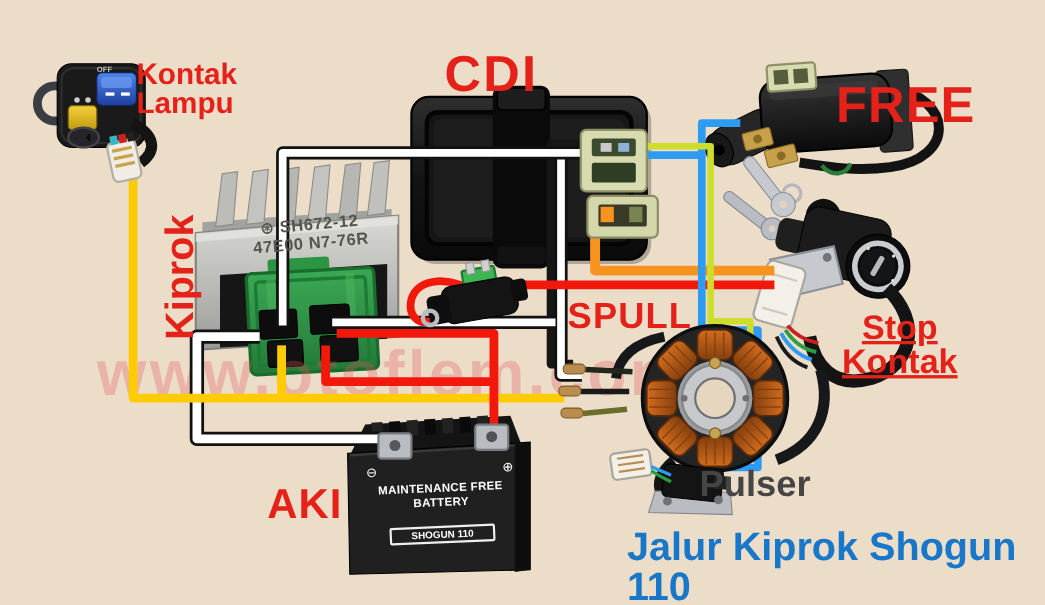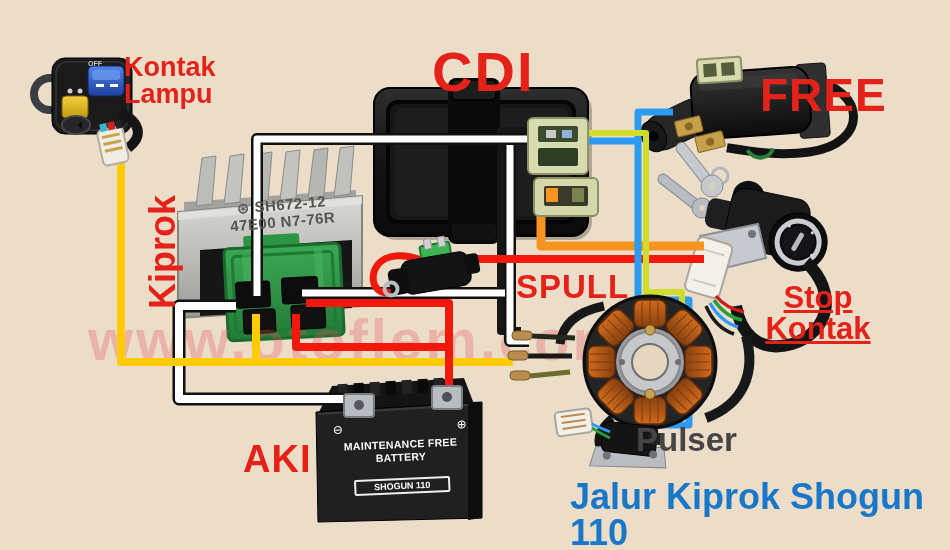--- a/index.html
+++ b/index.html
@@ -365,21 +365,21 @@
       </g>
       <path d="M592,424 C600,428 606,430 610,432" stroke="#2e9bf2" stroke-width="3" fill="none"></path>
       <path d="M592,428 C600,433 606,436 610,438" stroke="#2a9e3f" stroke-width="3" fill="none"></path>
     </g>
   </svg>
 
   <span class="off-txt">OFF</span>
 
   <div class="lbl red" style="left:124px;top:54px;font-size:27px;">Kontak
 Lampu</div>
-  <div class="lbl red" style="left:432px;top:44px;font-size:56px;letter-spacing:2px;">CDI</div>
+  <div class="lbl red" style="left:404px;top:44px;font-size:46px;letter-spacing:2px;">CDI</div>
   <div class="lbl red" style="left:760px;top:72px;font-size:46px;letter-spacing:1px;">FREE</div>
   <div class="lbl red" style="left:70px;top:232px;width:190px;height:40px;font-size:36px;text-align:center;transform:rotate(-90deg);">Kiprok</div>
   <div class="lbl red" style="left:516px;top:270px;font-size:33px;letter-spacing:1px;">SPULL</div>
   <div class="lbl red" style="left:748px;top:282px;width:140px;font-size:31px;text-align:center;text-decoration:underline;">Stop
 Kontak</div>
   <div class="lbl red" style="left:243px;top:440px;font-size:38px;letter-spacing:1px;">AKI</div>
   <div class="lbl" style="left:636px;top:423px;font-size:33px;color:#454545;">Pulser</div>
   <div class="lbl" style="left:570px;top:479px;font-size:36px;color:#1877c8;">Jalur Kiprok Shogun 110</div>
 
   <div class="kiprok-part">

